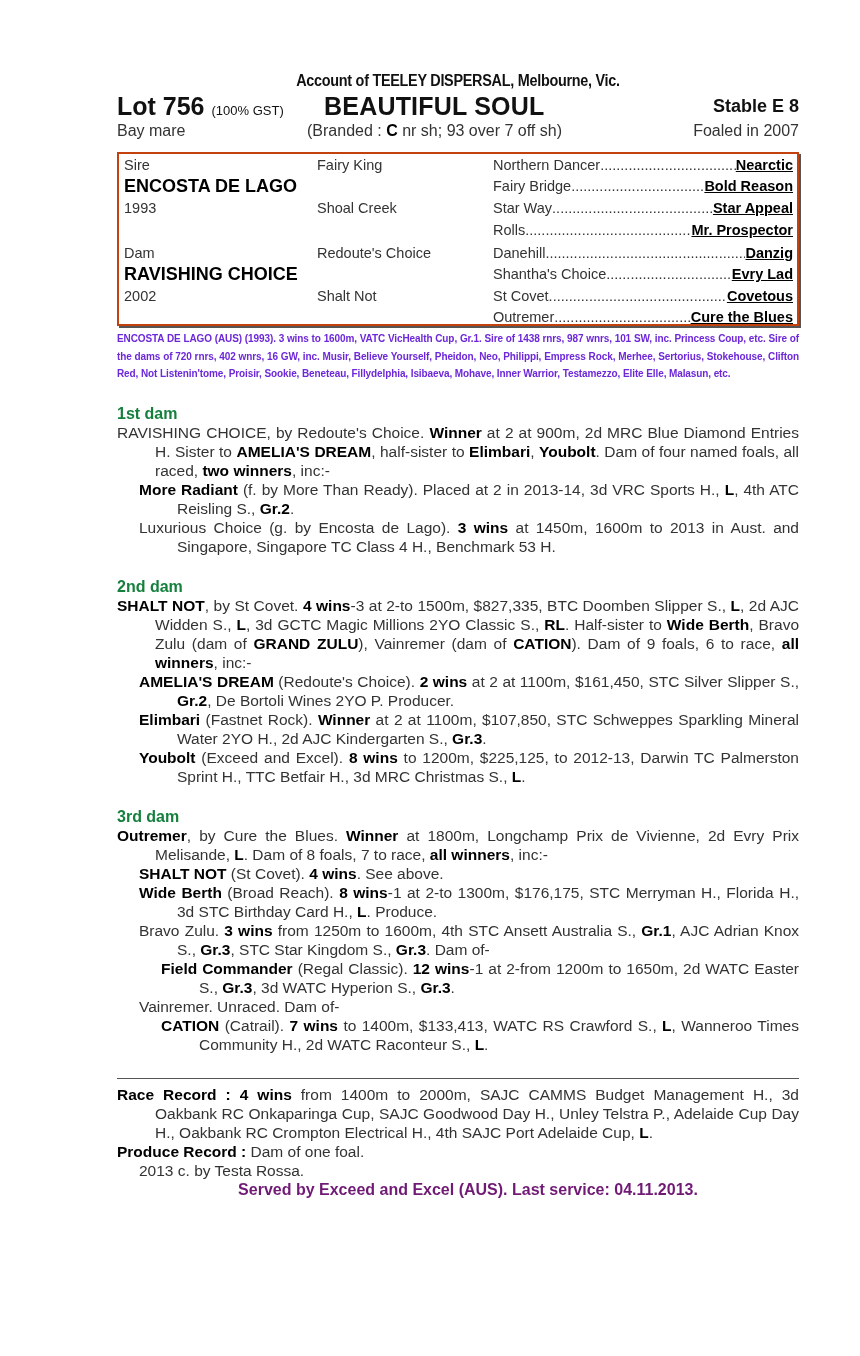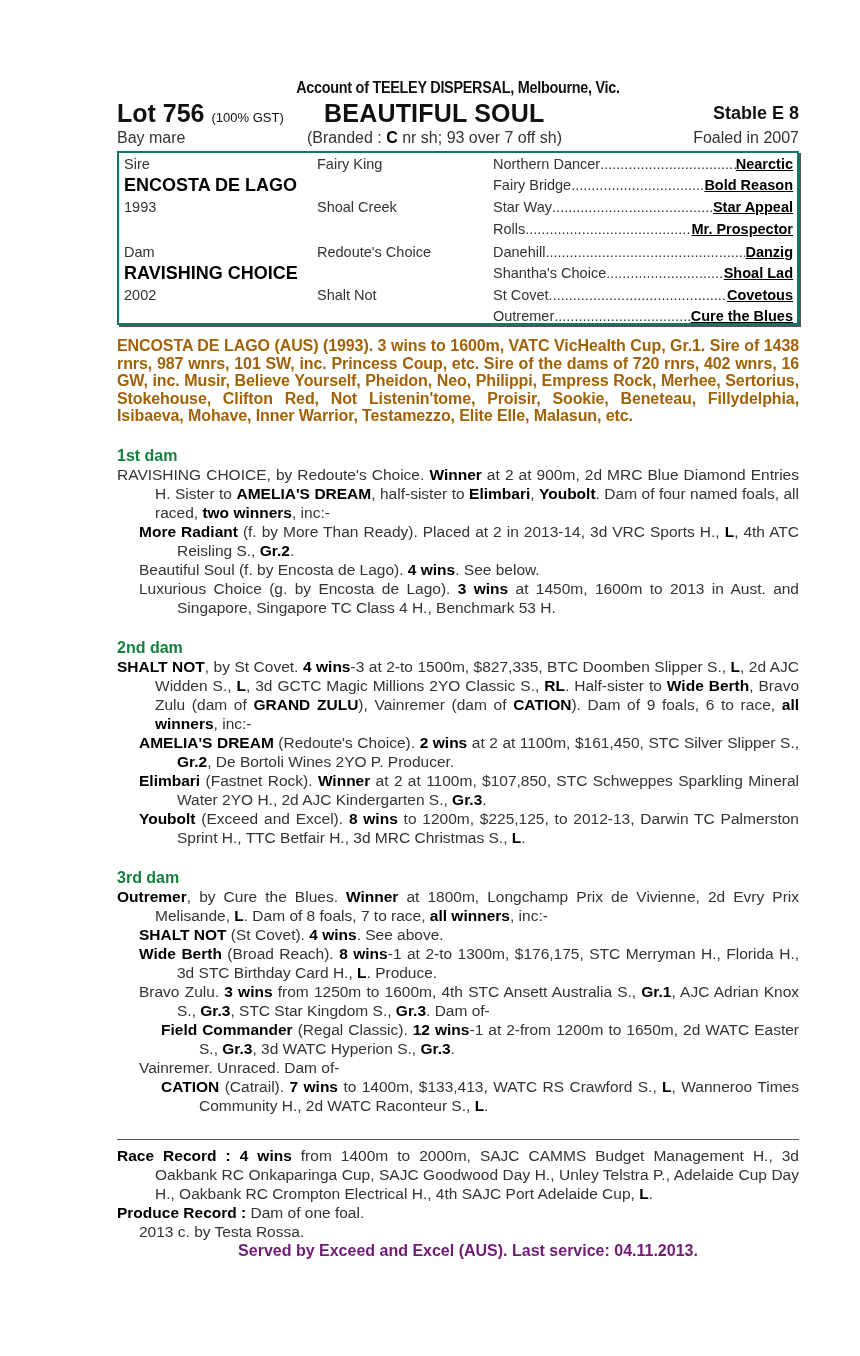--- a/index.html
+++ b/index.html
@@ -1,37 +1,37 @@
 <!DOCTYPE html>
 <html><head>
 <meta charset="utf-8">
 <style>
   html, body { margin:0; padding:0; background:#ffffff; }
   body { width:860px; height:1356px; position:relative; color:#111; font-family:"Liberation Sans", sans-serif; }
-  .page { position:absolute; left:117px; top:79px; width:682px; }
+  .page { position:absolute; left:117px; top:72px; width:682px; }
   .account { text-align:center; font-family:"Liberation Sans", sans-serif; font-weight:bold; font-size:16px; letter-spacing:-0.3px; transform:scaleX(0.9); margin:0 0 2px 0; }
   .lotline { position:relative; height:28px; }
   .lot { position:absolute; left:0; top:0; font-weight:900; font-size:25px; }
   .gst { font-weight:normal; font-size:13px; }
   .horse { position:absolute; left:207px; top:0; font-weight:900; font-size:25px; letter-spacing:0.2px; }
   .stable { position:absolute; right:0; top:4px; font-weight:900; font-size:18px; }
   .subline { position:relative; height:24px; font-size:16px; color:#333; }
   .subline .l { position:absolute; left:0; top:2px; }
   .subline .m { position:absolute; left:190px; top:2px; }
   .subline .r { position:absolute; right:0; top:2px; }
   .brandc { font-weight:900; color:#000; }
-  .ped { margin-top:0; border:2px solid #0f766e; box-shadow:2px 2px 0 #555; height:170px; position:relative; font-size:14.5px; color:#333;text-align:center; }
+  .ped { margin-top:8px; border:2px solid #c2410c; box-shadow:2px 2px 0 #555; height:170px; position:relative; font-size:14.5px; color:#333;text-align:center; }
   .ped .cell { position:absolute; }
   .ped .big { font-weight:900; font-size:18px; color:#000; }
   .ped .row { position:absolute; left:374px; width:300px; display:flex; }
   .ped .row .a { white-space:nowrap; }
   .ped .row .dots { flex:1; overflow:hidden; white-space:nowrap; }
   .ped .row .dots::after { content:"........................................................................................"; letter-spacing:0; }
   .ped .row .b { white-space:nowrap;text-decoration:underline; }
-  .sire-note { margin-top:12px; font-weight:900; font-size:16px; line-height:17.5px; text-align:justify; color:#a16207; letter-spacing:-0.1px; }
+  .sire-note { margin-top:4px; font-weight:900; font-size:10px; line-height:17.5px; text-align:justify; color:#6d28d9; letter-spacing:-0.1px; }
   .sec { margin-top:22px; }
   .sech { font-weight:900; font-size:16px; line-height:18px; color:#15803d; }
   .p { font-size:15.5px; line-height:19px; color:#333; text-align:justify; }
   .p b, .b { font-weight:900; color:#000; }
   .hang { padding-left:38px; text-indent:-38px; }
   .in1 { margin-left:22px; padding-left:38px; text-indent:-38px; }
   .in2 { margin-left:44px; padding-left:38px; text-indent:-38px; }
   .rule { margin-top:24px; border-top:1.5px solid #555; }
   .race { padding-top:6px; }
   .served { text-align:center; font-weight:900; font-size:16px; color:#701a75; margin-top:1px; padding-left:20px; }
@@ -88,41 +88,40 @@
         <span class="b">Mr. Prospector</span>
       </div>
     <div class="row" style="top:91px">
         <span class="a">Danehill </span>
         <span class="dots"></span>
         <span class="b">Danzig</span>
       </div>
     <div class="row" style="top:112px">
         <span class="a">Shantha's Choice </span>
         <span class="dots"></span>
-        <span class="b">Shoal Lad</span>
+        <span class="b">Evry Lad</span>
       </div>
     <div class="row" style="top:134px">
         <span class="a">St Covet </span>
         <span class="dots"></span>
         <span class="b">Covetous</span>
       </div>
     <div class="row" style="top:155px">
         <span class="a">Outremer</span>
         <span class="dots"></span>
         <span class="b">Cure the Blues</span>
       </div>
   </div>
 
   <div class="sire-note">ENCOSTA DE LAGO (AUS) (1993). 3 wins to 1600m, VATC VicHealth Cup, Gr.1. Sire of 1438 rnrs, 987 wnrs, 101 SW, inc. Princess Coup, etc. Sire of the dams of 720 rnrs, 402 wnrs, 16 GW, inc. Musir, Believe Yourself, Pheidon, Neo, Philippi, Empress Rock, Merhee, Sertorius, Stokehouse, Clifton Red, Not Listenin'tome, Proisir, Sookie, Beneteau, Fillydelphia, Isibaeva, Mohave, Inner Warrior, Testamezzo, Elite Elle, Malasun, etc.</div>
 
   <div class="sec">
     <div class="sech">1st dam</div>
     <div class="p hang"><span>RAVISHING CHOICE, by Redoute's Choice. </span><b>Winner</b><span> at 2 at 900m, 2d MRC Blue Diamond Entries H. Sister to </span><b>AMELIA'S DREAM</b><span>, half-sister to </span><b>Elimbari</b><span>, </span><b>Youbolt</b><span>. Dam of four named foals, all raced, </span><b>two winners</b><span>, inc:-</span></div>
     <div class="p in1"><b>More Radiant</b><span> (f. by More Than Ready). Placed at 2 in 2013-14, 3d VRC Sports H., </span><b>L</b><span>, 4th ATC Reisling S., </span><b>Gr.2</b><span>.</span></div>
-    <div class="p in1"><span>Beautiful Soul (f. by Encosta de Lago). </span><b>4 wins</b><span>. See below.</span></div>
     <div class="p in1"><span>Luxurious Choice (g. by Encosta de Lago). </span><b>3 wins</b><span> at 1450m, 1600m to 2013 in Aust. and Singapore, Singapore TC Class 4 H., Benchmark 53 H.</span></div>
   </div>
 
   <div class="sec">
     <div class="sech">2nd dam</div>
     <div class="p hang"><b>SHALT NOT</b><span>, by St Covet. </span><b>4 wins</b><span>-3 at 2-to 1500m, $827,335, BTC Doomben Slipper S., </span><b>L</b><span>, 2d AJC Widden S., </span><b>L</b><span>, 3d GCTC Magic Millions 2YO Classic S., </span><b>RL</b><span>. Half-sister to </span><b>Wide Berth</b><span>, Bravo Zulu (dam of </span><b>GRAND ZULU</b><span>), Vainremer (dam of </span><b>CATION</b><span>). Dam of 9 foals, 6 to race, </span><b>all winners</b><span>, inc:-</span></div>
     <div class="p in1"><b>AMELIA'S DREAM</b><span> (Redoute's Choice). </span><b>2 wins</b><span> at 2 at 1100m, $161,450, STC Silver Slipper S., </span><b>Gr.2</b><span>, De Bortoli Wines 2YO P. Producer.</span></div>
     <div class="p in1"><b>Elimbari</b><span> (Fastnet Rock). </span><b>Winner</b><span> at 2 at 1100m, $107,850, STC Schweppes Sparkling Mineral Water 2YO H., 2d AJC Kindergarten S., </span><b>Gr.3</b><span>.</span></div>
     <div class="p in1"><b>Youbolt</b><span> (Exceed and Excel). </span><b>8 wins</b><span> to 1200m, $225,125, to 2012-13, Darwin TC Palmerston Sprint H., TTC Betfair H., 3d MRC Christmas S., </span><b>L</b><span>.</span></div>
   </div>

